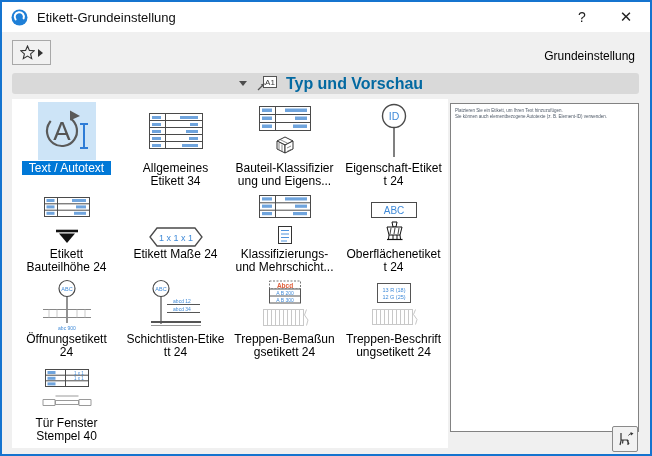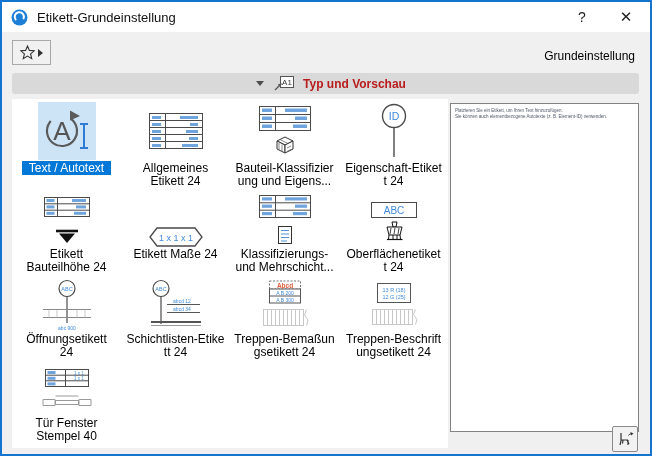--- a/index.html
+++ b/index.html
@@ -19,21 +19,21 @@
   .tb-close{right:2px;width:44px;font-size:15px;}
   
   .fav-btn{position:absolute;left:10px;top:38px;width:39px;height:25px;border:1px solid #a8a8a8;background:#f1f1f1;
     display:flex;align-items:center;justify-content:center;gap:3px;}
   .right-label{position:absolute;top:47px;right:15px;font-size:12px;color:#000;}
   
   .section-bar{position:absolute;left:10px;top:71px;width:627px;height:21px;background:#d9d9d9;border-radius:3px;
     display:flex;align-items:center;justify-content:center;}
   .disc-tri{margin-left:11px;width:0;height:0;border-left:4.5px solid transparent;border-right:4.5px solid transparent;border-top:5px solid #4d4d4d;}
   .sec-icon{margin-left:9px;}
-  .sec-title{margin-left:8px;font-size:12px;font-weight:bold;color:#b91c1c;}
+  .sec-title{margin-left:8px;font-size:16px;font-weight:bold;color:#0369a1;}
   
   .list-panel{position:absolute;left:10px;top:97px;width:436px;height:349px;background:#ffffff;
     display:grid;grid-template-columns:repeat(4,109px);grid-template-rows:95px 85px 84px 80px;}
   .cell{display:flex;flex-direction:column;align-items:center;overflow:hidden;}
   .iconw{display:flex;align-items:center;justify-content:center;}
   .r1 .iconw{height:62px;margin-top:1px;}
   .r2 .iconw,.r3 .iconw,.r4 .iconw{height:54px;align-items:flex-end;}
   .cell-label{font-size:12px;line-height:13px;text-align:center;white-space:pre-line;color:#000;margin-top:0px;}
   .sel-box{width:58px;height:58px;background:#cde4f7;display:flex;align-items:center;justify-content:center;}
   .sel-label{background:#0078d7;color:#fff;padding:0 7px;}
@@ -111,21 +111,21 @@
             <rect x="4" y="18" width="9" height="3"></rect>
               <rect x="38" y="18" width="12" height="3"></rect>
             <rect x="4" y="25" width="9" height="3"></rect>
               <rect x="41" y="25" width="9" height="3"></rect>
             <rect x="4" y="32" width="9" height="3"></rect>
               <rect x="34" y="32" width="16" height="3"></rect>
           </g>
         </svg>
       </div>
       <div class="cell-label">Allgemeines
-Etikett 24</div>
+Etikett 34</div>
     </div>
 
     <div class="cell r1">
       <div class="iconw">
         <svg width="56" height="52" viewBox="0 0 56 52">
           <rect x="2.5" y="1.5" width="51" height="24" fill="#fff" stroke="#4a4a4a"></rect>
           <path d="M2.5 9.5 H53.5 M2.5 17.5 H53.5 M18.5 1.5 V25.5" stroke="#4a4a4a" stroke-width="1"></path>
           <g fill="#6fa4dd">
             <rect x="5" y="3.5" width="10" height="3.5"></rect>
               <rect x="28" y="3.5" width="22" height="3.5"></rect>

